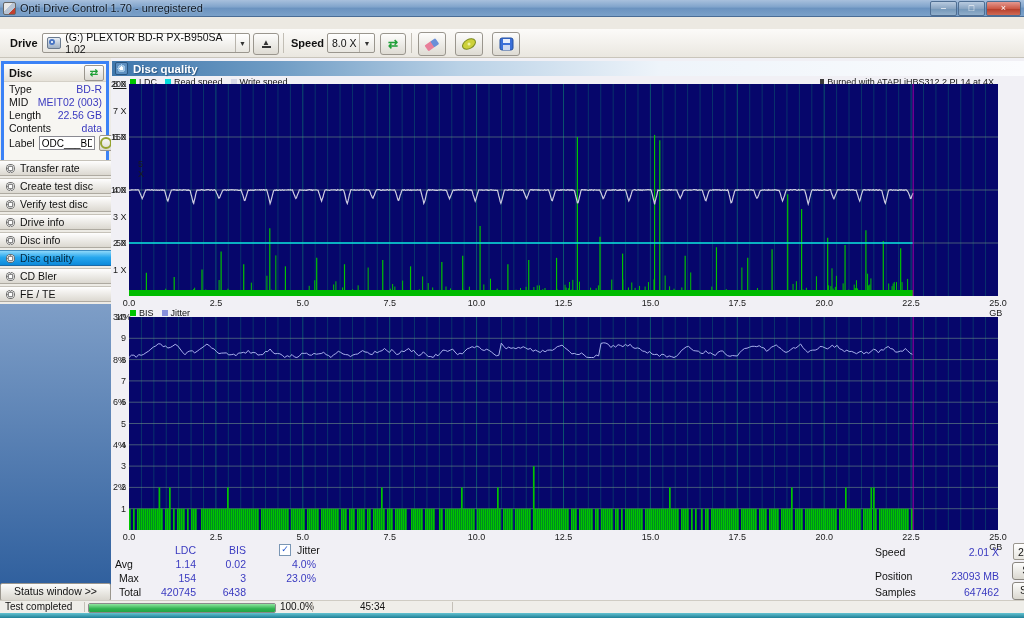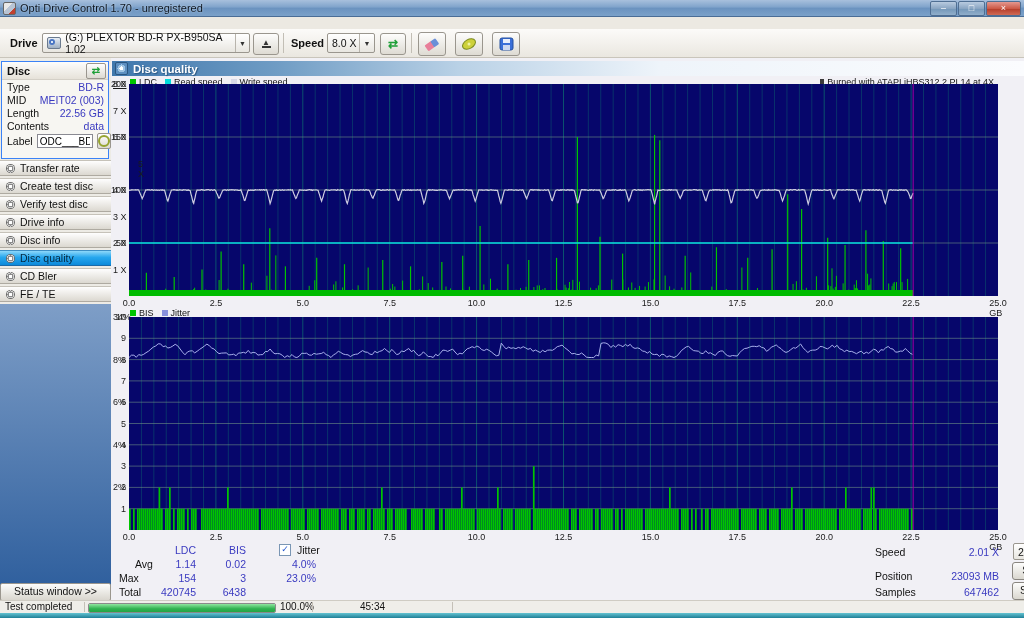--- a/index.html
+++ b/index.html
@@ -33,21 +33,21 @@
     background:radial-gradient(circle,#dce8f5 0 1px,#4a76c4 1px 3px);}
   .tbtn{position:absolute;height:20px;width:24px;top:4px;background:linear-gradient(#fdfdfc,#dedbd3);
     border:1px solid #9a968e;border-radius:3px;display:flex;align-items:center;justify-content:center;}
   .tbtn.icon26{width:26px;height:22px;}
   .eject{font-size:8px;color:#333;line-height:5px;text-align:center;}
   .eject .bar{display:block;width:9px;height:2px;background:#333;margin:1px auto 0;}
   .green-arrows{color:#1fa038;font-weight:bold;font-size:12px;}
   .tb-sep{position:absolute;top:4px;width:1px;height:20px;background:#c2beb5;}
   
   .sidebar{position:absolute;top:58px;left:0;width:111px;bottom:17px;background:#edebe5;border-right:1px solid #bcb8af;}
-  .disc-panel{position:absolute;top:3px;left:1px;right:2px;height:96px;background:#f7f6f2;border:1px solid #3b82f6;}
+  .disc-panel{position:absolute;top:3px;left:1px;right:2px;height:96px;background:#f7f6f2;border:3px solid #3b82f6;}
   .panel-head{height:17px;background:linear-gradient(#fdfdfc,#e6e2d9);border-bottom:1px solid #d4d0c7;
     display:flex;align-items:center;}
   .panel-head b{margin-left:5px;font-size:11px;}
   .mini-btn{margin-left:auto;margin-right:2px;width:18px;height:14px;border:1px solid #9a968e;border-radius:2px;
     background:linear-gradient(#fff,#dcd9d1);display:flex;align-items:center;justify-content:center;}
   .info-row{display:flex;padding:0 4px 0 5px;height:13px;align-items:center;font-size:10.5px;}
   .info-row .val{margin-left:auto;color:#3a3ac0;}
   .label-row{display:flex;align-items:center;padding:1px 2px 0 5px;font-size:10.5px;}
   .label-input{width:50px;height:12px;border:1px solid #8a8a92;background:#fff;font-size:10px;
     font-family:"Liberation Sans",sans-serif;padding:0 2px;margin-left:4px;}
@@ -1227,21 +1227,21 @@
         <div class="xlab" style="left: 695.2px; transform: translateX(-50%);">20.0</div>
         <div class="xlab" style="left: 782.1px; transform: translateX(-50%);">22.5</div>
         <div class="xlab" style="left: 869px; transform: translateX(-50%);">25.0 GB</div>
       </div>
 
     <div class="stats" id="stats">
         <div class="cell num" style="left: 40px; top: 0px; width: 45px;">LDC</div>
         <div class="cell num" style="left: 95px; top: 0px; width: 40px;">BIS</div>
         <div class="checkbox" style="left: 168px; top: 0px;">✓</div>
         <div class="cell" style="left: 186px; top: 0px;">Jitter</div>
-        <div class="cell" style="left: 24px; top: 14px;">Avg</div>
+        <div class="cell" style="left: 4px; top: 14px;">Avg</div>
         <div class="cell num" style="left: 40px; top: 14px; width: 45px;">1.14</div>
         <div class="cell num" style="left: 95px; top: 14px; width: 40px;">0.02</div>
         <div class="cell num" style="left: 160px; top: 14px; width: 45px;">4.0%</div>
         <div class="cell" style="left: 8px; top: 28px;">Max</div>
         <div class="cell num" style="left: 40px; top: 28px; width: 45px;">154</div>
         <div class="cell num" style="left: 95px; top: 28px; width: 40px;">3</div>
         <div class="cell num" style="left: 160px; top: 28px; width: 45px;">23.0%</div>
         <div class="cell" style="left: 8px; top: 42px;">Total</div>
         <div class="cell num" style="left: 40px; top: 42px; width: 45px;">420745</div>
         <div class="cell num" style="left: 95px; top: 42px; width: 40px;">6438</div>

